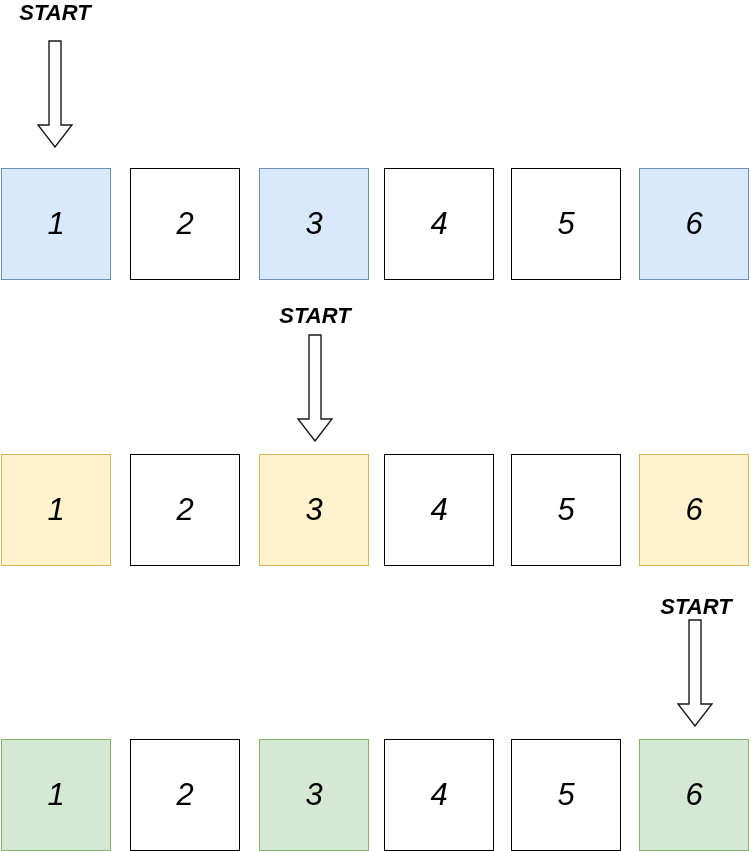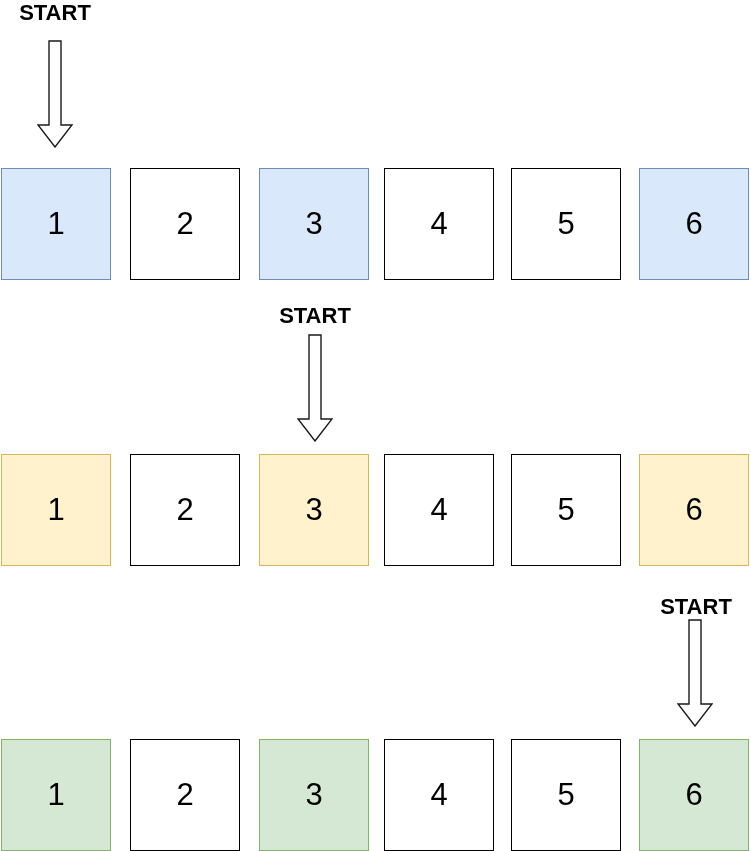--- a/index.html
+++ b/index.html
@@ -7,20 +7,21 @@
     padding: 0;
     background: #ffffff;
     font-family: "Liberation Sans", "DejaVu Sans", sans-serif;
   }
   .canvas {
     position: relative;
     width: 751px;
     height: 851px;
     background: #ffffff;
     overflow: hidden;
+    font-style: italic;
   }
 
   
   .row {
     position: absolute;
     left: 0;
     width: 751px;
     height: 112px;
   }
   .row-1 { top: 168px; }

